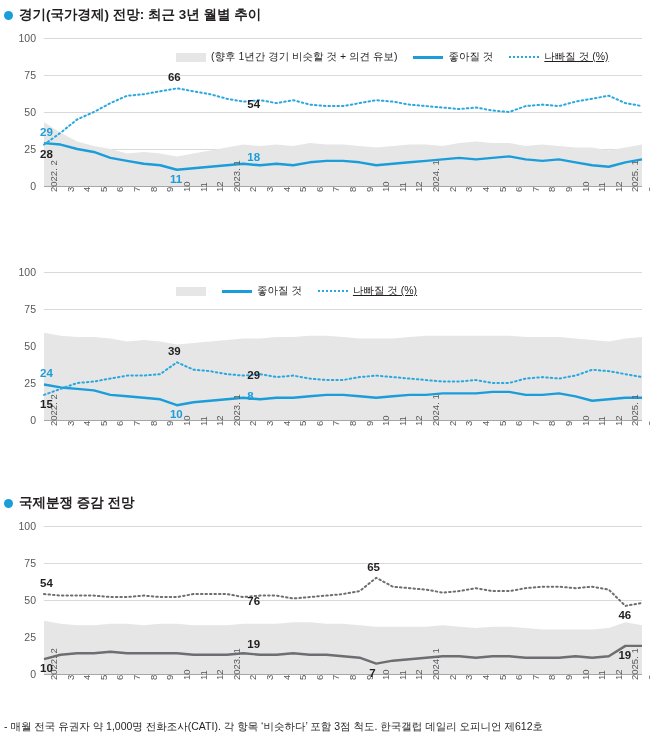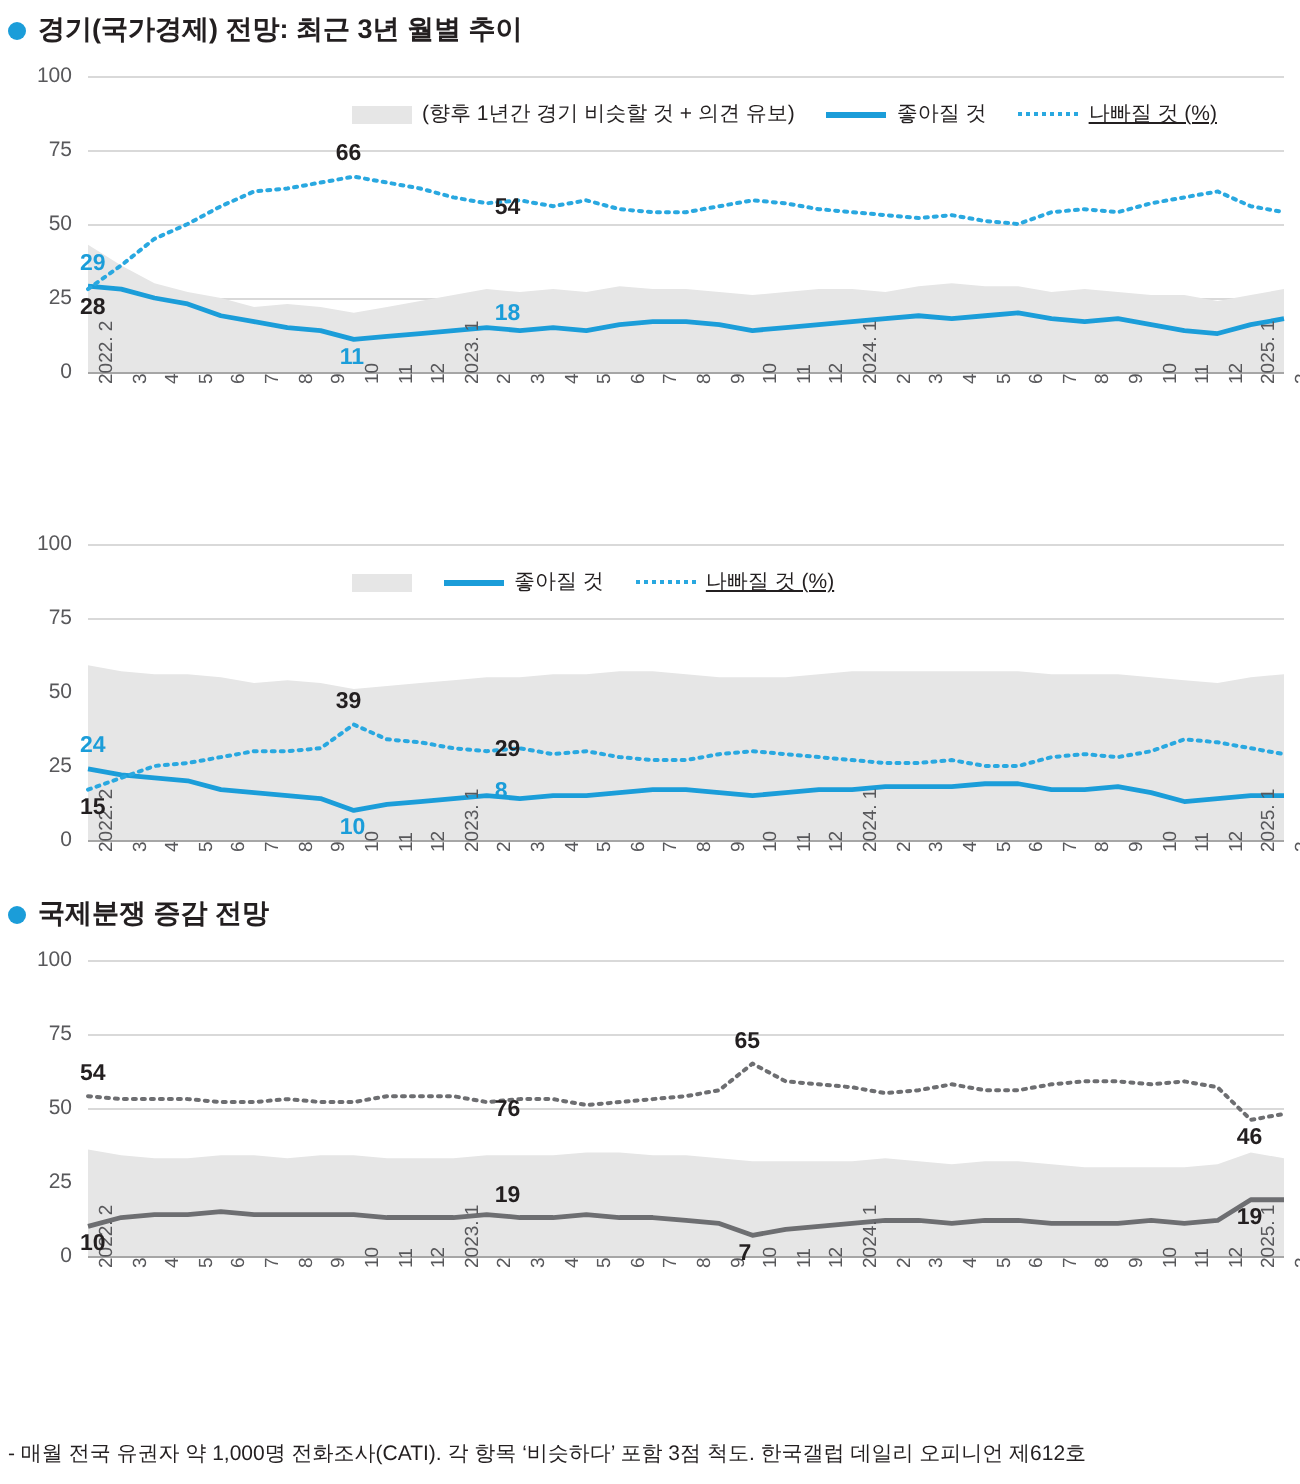--- a/index.html
+++ b/index.html
@@ -285,21 +285,21 @@
         </div>
         <div class="dlabel dl-blue" style="left: 36px; top: 103.48px;">24</div>
         <div class="dlabel dl-dark" style="left: 36px; top: 133.84px;">15</div>
         <div class="dlabel dl-dark" style="left: 163.889px; top: 81.28px;">39</div>
         <div class="dlabel dl-blue" style="left: 165.889px; top: 144.2px;">10</div>
         <div class="dlabel dl-dark" style="left: 243.333px; top: 105.08px;">29</div>
         <div class="dlabel dl-blue" style="left: 243.333px; top: 125.8px;">8</div>
       </div>
   </div>
 
-  <div class="panel" id="panel2" style="position:absolute; left:0; top:448px; height:230px;">
+  <div class="panel" id="panel2" style="position:absolute; left:0; top:494px; height:230px;">
     <div class="panel-title">
       <span class="bullet"></span>
       <span>국제분쟁 증감 전망</span>
     </div>
     <div class="chart-area" id="area2" style="position:absolute; left:0; top:24px; width:646px; height:200px;">
         <div class="axisline" style="top: 156px; left: 40px; right: 8px;"></div>
         <div class="ylabel" style="top: 156px;">0</div>
         <div class="gridline" style="top: 119px; left: 40px; right: 8px;"></div>
         <div class="ylabel" style="top: 119px;">25</div>
         <div class="gridline" style="top: 82px; left: 40px; right: 8px;"></div>

